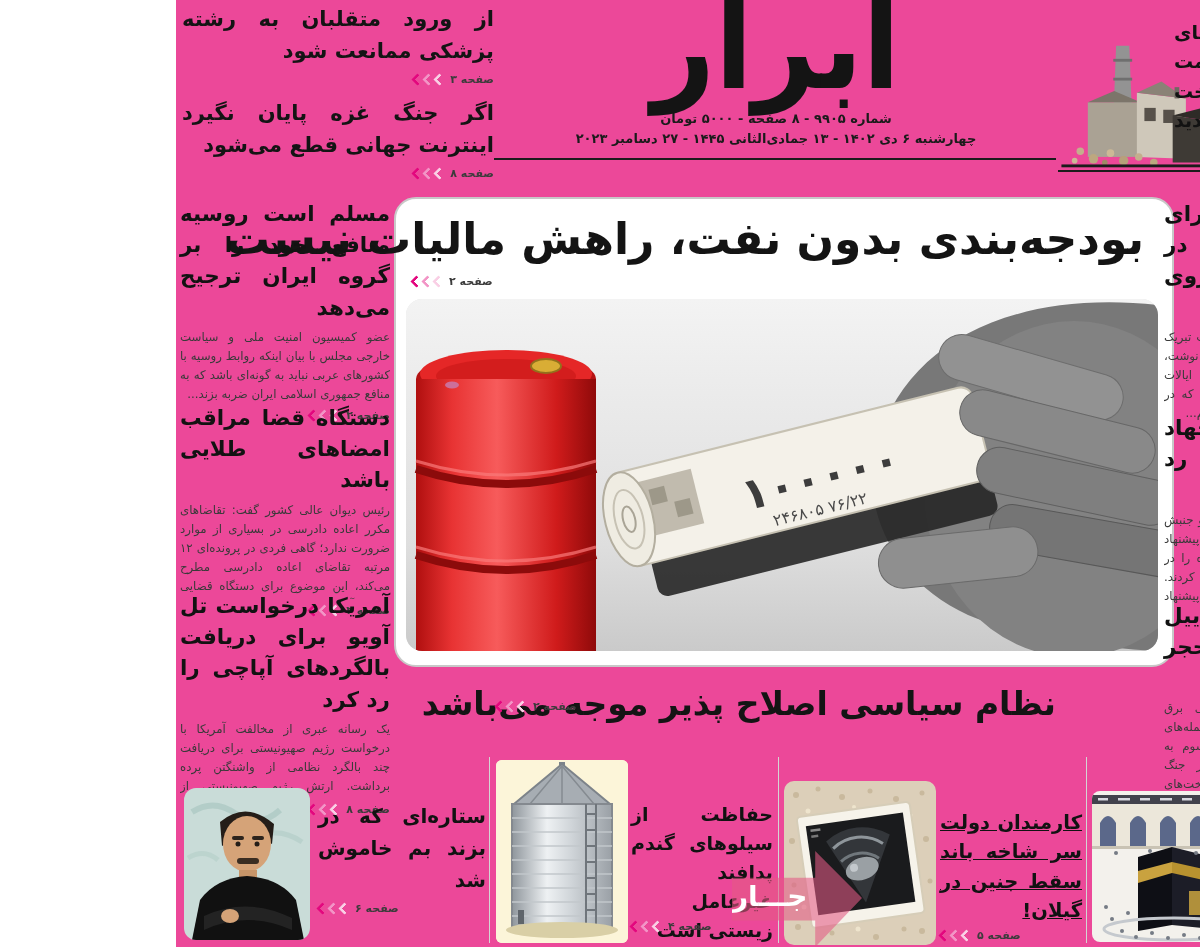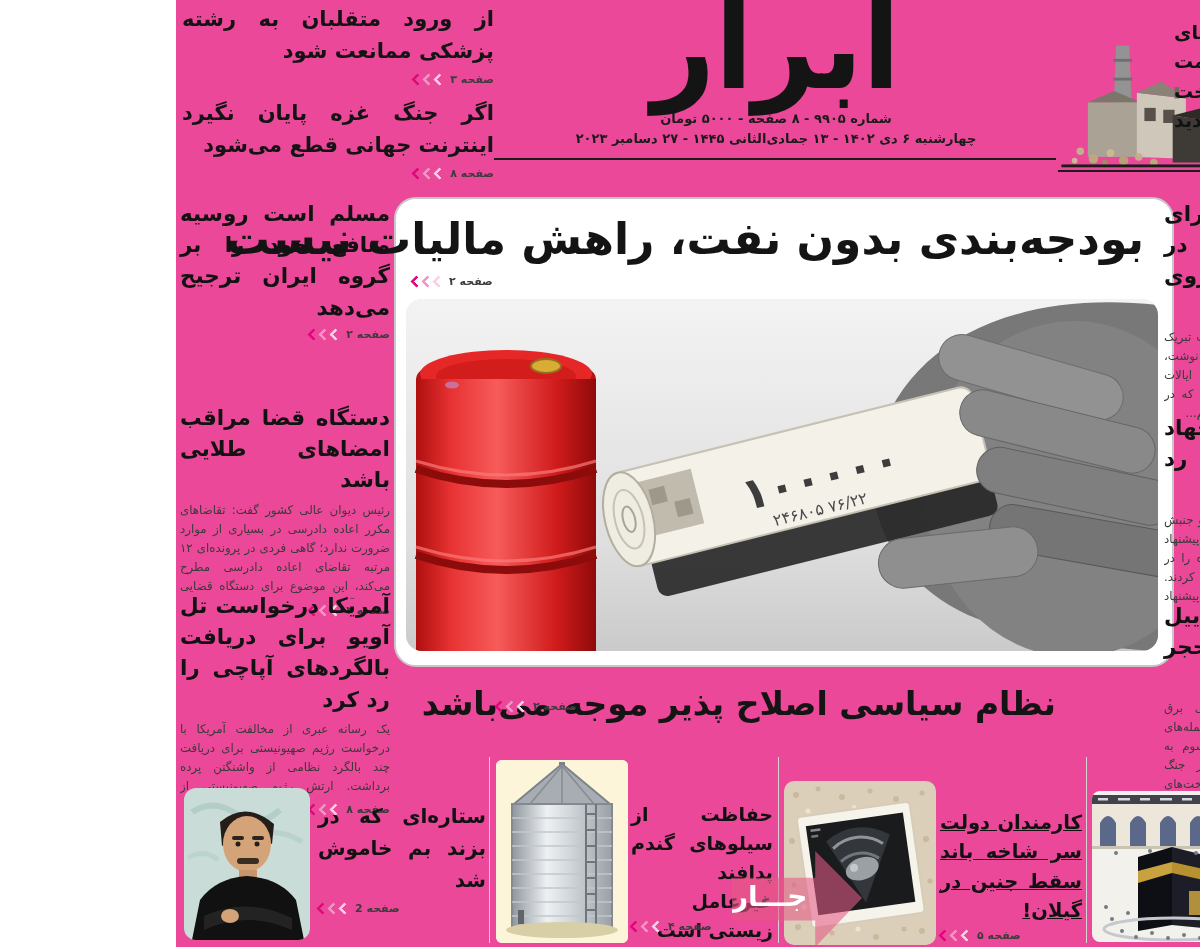--- a/index.html
+++ b/index.html
@@ -195,20 +195,21 @@
           <path d="M10,248 Q100,276 190,248" stroke="#f97a7a" stroke-width="3" fill="none" opacity="0.7"></path>
           <ellipse cx="140" cy="67" rx="15" ry="7" fill="#d9ad35" stroke="#93701c" stroke-width="2"></ellipse>
           <ellipse cx="46" cy="86" rx="7" ry="3.5" fill="#cc6f9a"></ellipse>
         </g>
       </svg>
     </div>
   </div>
 
   <div class="colart" id="la1">
     <div class="atitle">مسلم است روسیه منافع خود را بر گروه ایران ترجیح می‌دهد</div>
+    <div class="abody clamp5">عضو کمیسیون امنیت ملی و سیاست خارجی مجلس با بیان اینکه روابط روسیه با کشورهای عربی نباید به گونه‌ای باشد که به منافع جمهوری اسلامی ایران ضربه بزند...</div>
     <div class="marker">
       <span class="mlabel">صفحه ۲</span>
       <span class="chv c3"></span>
       <span class="chv c2"></span>
       <span class="chv c1"></span>
     </div>
   </div>
   <div class="colart" id="la2">
     <div class="atitle">دستگاه قضا مراقب امضاهای طلایی باشد</div>
     <div class="abody clamp5">رئیس دیوان عالی کشور گفت: تقاضاهای مکرر اعاده دادرسی در بسیاری از موارد ضرورت ندارد؛ گاهی فردی در پرونده‌ای ۱۲ مرتبه تقاضای اعاده دادرسی مطرح می‌کند، این موضوع برای دستگاه قضایی مشکل آفرین است...</div>
@@ -289,21 +290,21 @@
         <circle cx="73" cy="56" r="2.5" fill="#241d18"></circle>
       <rect x="53" y="70" width="22" height="6" rx="3" fill="#3a2d22"></rect>
       <rect x="55" y="82" width="18" height="12" fill="#c79569"></rect>
       <path d="M8,152 L16,112 Q32,90 63,88 Q96,90 112,112 L120,152 Z" fill="#111111"></path>
       <path d="M20,128 Q63,108 108,130 L108,142 Q63,122 20,142 Z" fill="#232323"></path>
       <ellipse cx="46" cy="128" rx="9" ry="7" fill="#d5a378"></ellipse>
     </svg>
   </div>
   <div class="abs atitle" id="star-title">ستاره‌ای که در بزند بم خاموش شد</div>
   <div class="abs marker" id="star-mk">
-    <span class="mlabel">صفحه 2</span>
+    <span class="mlabel">صفحه ۶</span>
     <span class="chv c3"></span>
     <span class="chv c2"></span>
     <span class="chv c1"></span>
   </div>
 
   <div class="abs" id="silo-wrap">
     <svg width="100%" height="100%" viewBox="0 0 132 183" preserveAspectRatio="none">
       <defs>
         <linearGradient id="silog" x1="0" y1="0" x2="1" y2="0">
           <stop offset="0" stop-color="#8f969c"></stop>

